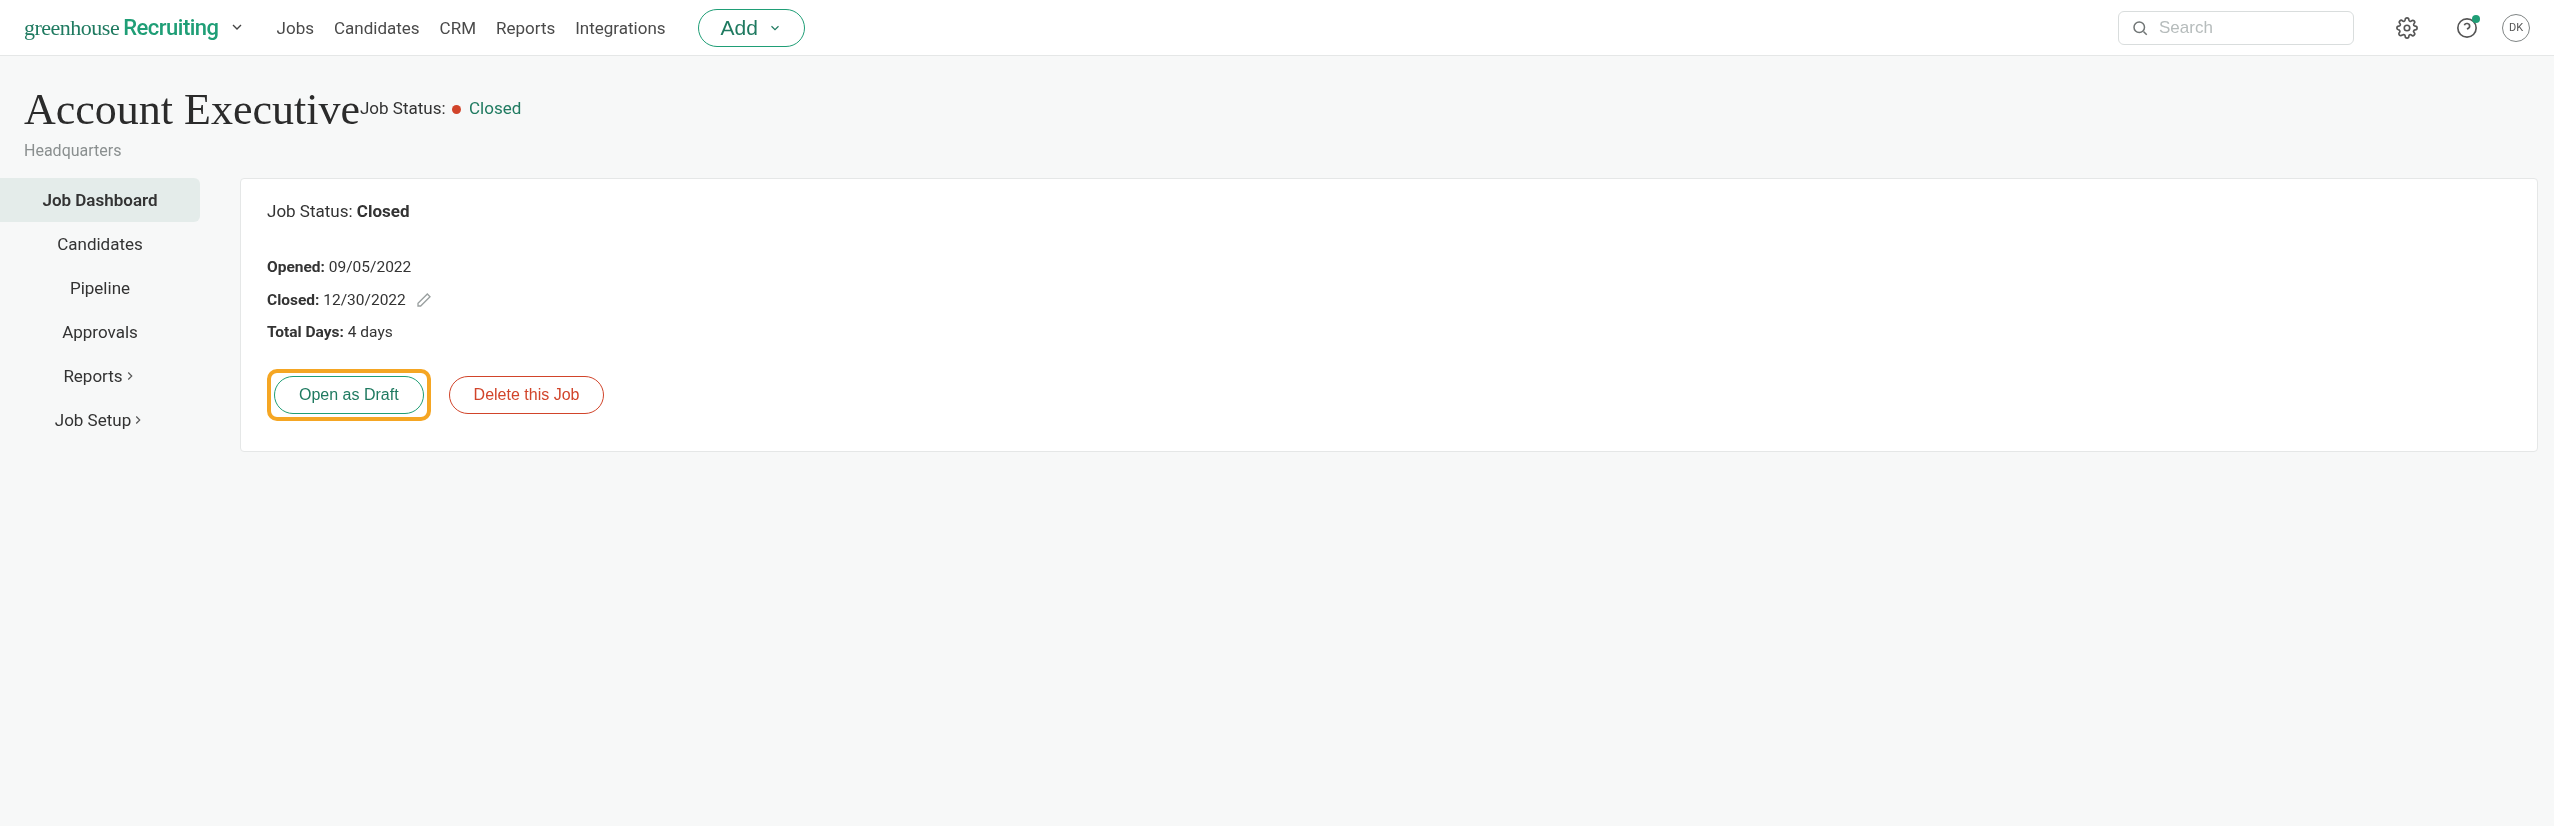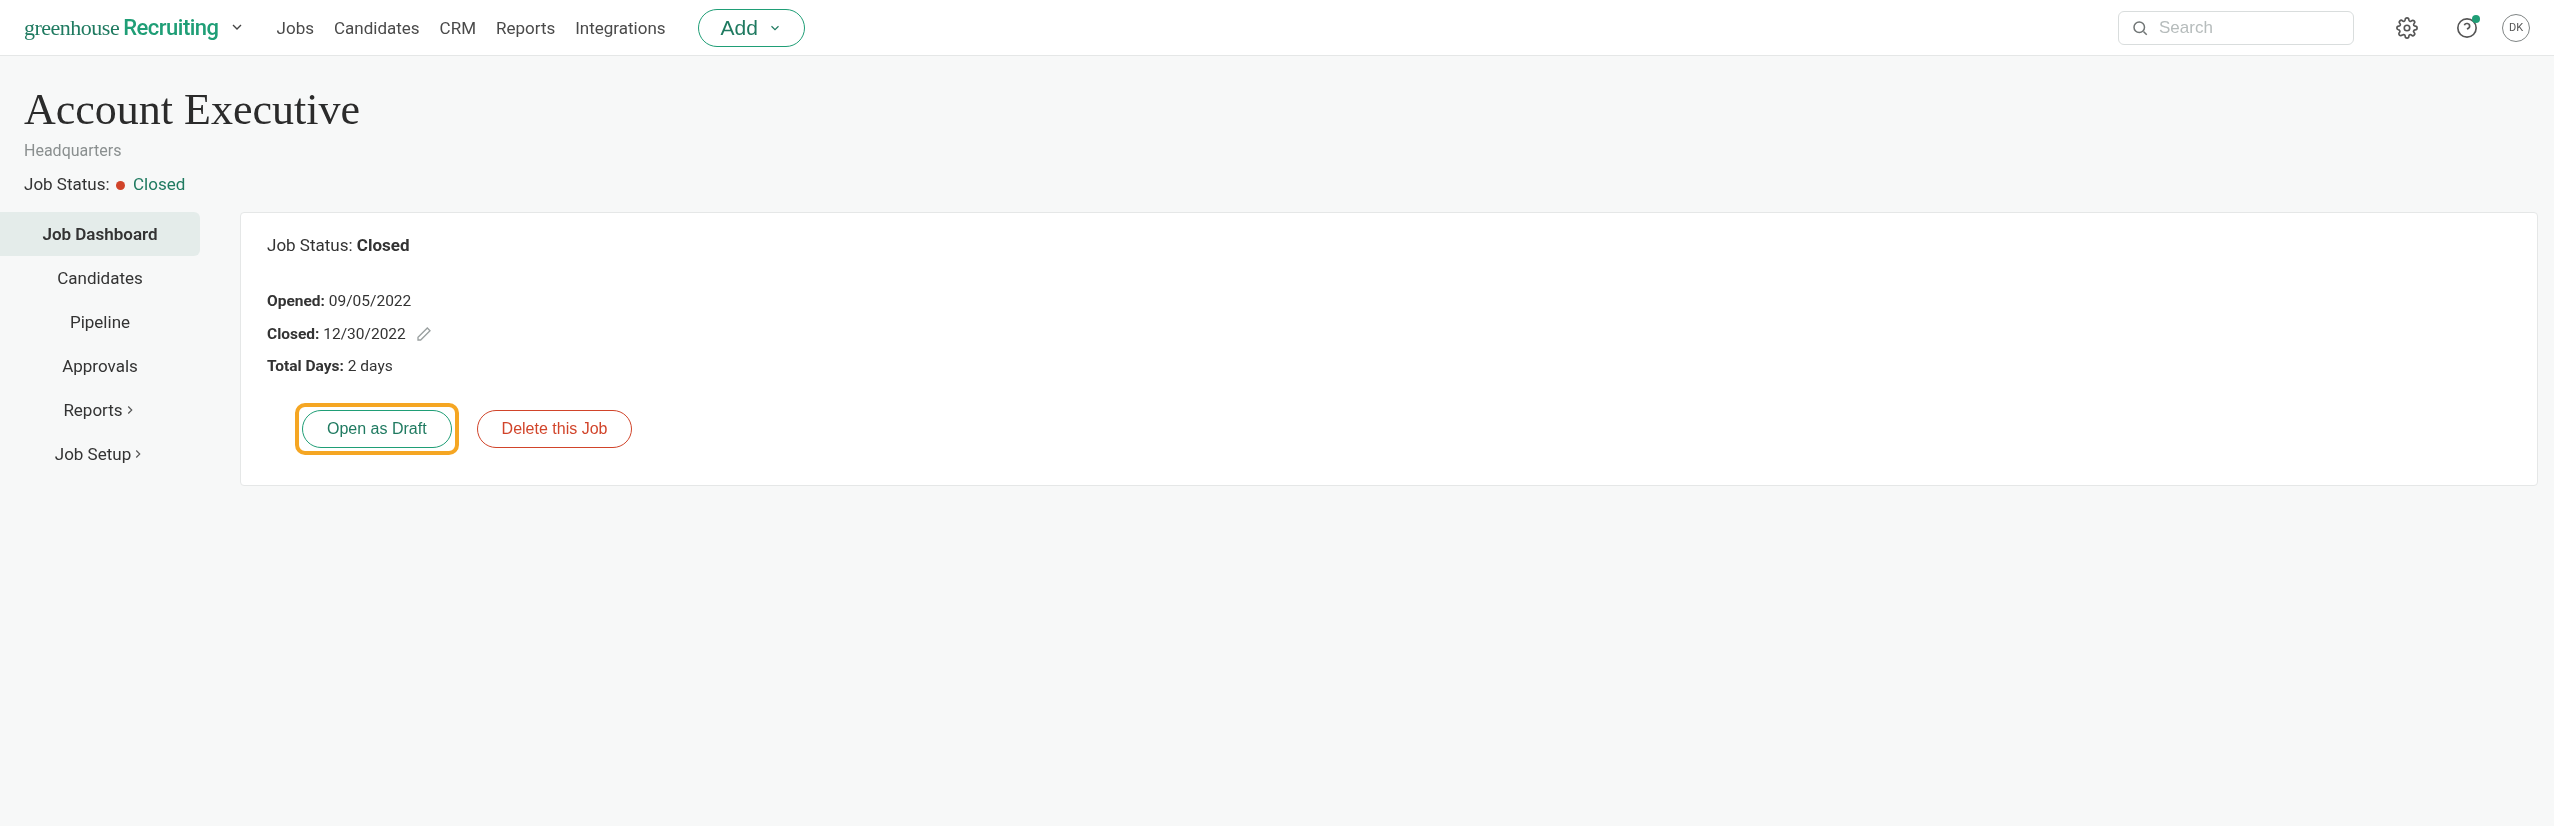--- a/index.html
+++ b/index.html
@@ -92,21 +92,20 @@
     display: flex; align-items: center; justify-content: center;
     font-size: 11px; color: #555;
   }
 
   
   .page-header {
     padding: 28px 24px 18px 24px;
     display: flex;
     align-items: flex-start;
     justify-content: flex-start;
-    flex-direction: column;
   }
   .page-title {
     font-family: Georgia, "Times New Roman", serif;
     font-size: 44px;
     font-weight: 400;
     color: #2b2b2b;
   }
   .page-subtitle {
     color: #8a8f8f;
     font-size: 16px;
@@ -162,21 +161,20 @@
   .detail-block { margin-top: 30px; font-size: 15.5px; color: #333; line-height: 2.1; }
   .detail-block b { font-weight: 700; }
   .pencil { color:#9aa0a0; margin-left:6px; display:inline-flex; vertical-align:middle;}
 
   .actions { margin-top: 20px; display: flex; gap: 18px; align-items: center; }
   .highlight-box {
     border: 4px solid #f5a623;
     border-radius: 10px;
     padding: 3px;
     display: inline-block;
-    margin-left: 28px;
   }
   .pill-btn {
     border-radius: 22px;
     padding: 9px 24px;
     font-size: 16px;
     background: #fff;
     cursor: pointer;
   }
   .pill-green { border: 1.5px solid #1f9e76; color: #1f7a60; }
   .pill-red   { border: 1.5px solid #d1442a; color: #d1442a; }
@@ -313,21 +311,21 @@
           <span class="pencil">
             <span>
               <svg width="16" height="16" viewBox="0 0 24 24" fill="none" stroke="#9aa0a0" stroke-width="2">
                   <path d="M17 3l4 4L7 21H3v-4L17 3z"></path>
                 </svg>
             </span>
           </span>
         </div>
         <div>
           <b>Total Days:</b>
-          <span>2 days</span>
+          <span>4 days</span>
         </div>
       </div>
 
       <div class="actions">
         <span class="highlight-box">
           <button class="pill-btn pill-green">
             <span>Open as Draft</span>
           </button>
         </span>
         <button class="pill-btn pill-red">

